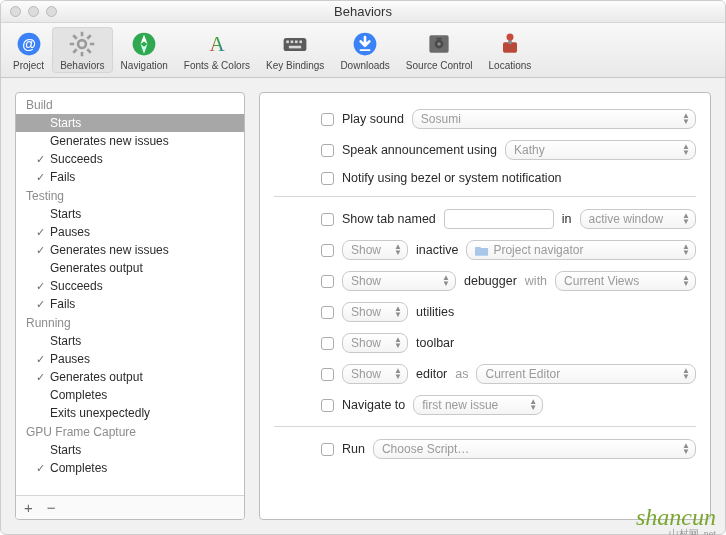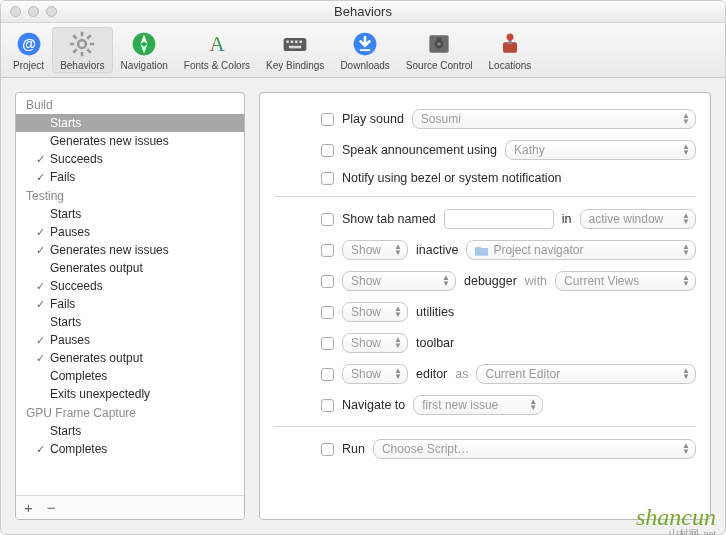--- a/index.html
+++ b/index.html
@@ -191,20 +191,21 @@
               <span>Generates output</span>
             </div>
             <div class="sidebar-row">
               <span class="check">✓</span>
               <span>Succeeds</span>
             </div>
             <div class="sidebar-row">
               <span class="check">✓</span>
               <span>Fails</span>
             </div>
+            <div class="group-header">Running</div>
             <div class="sidebar-row">
               <span class="check"></span>
               <span>Starts</span>
             </div>
             <div class="sidebar-row">
               <span class="check">✓</span>
               <span>Pauses</span>
             </div>
             <div class="sidebar-row">
               <span class="check">✓</span>

